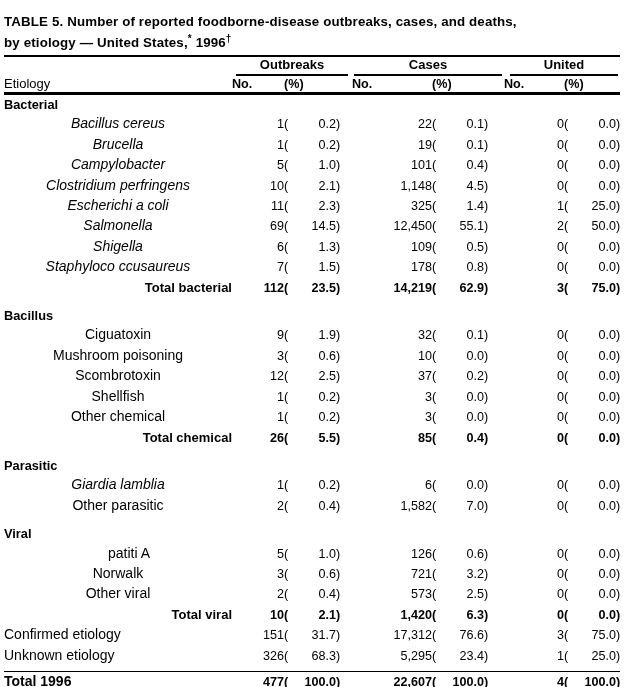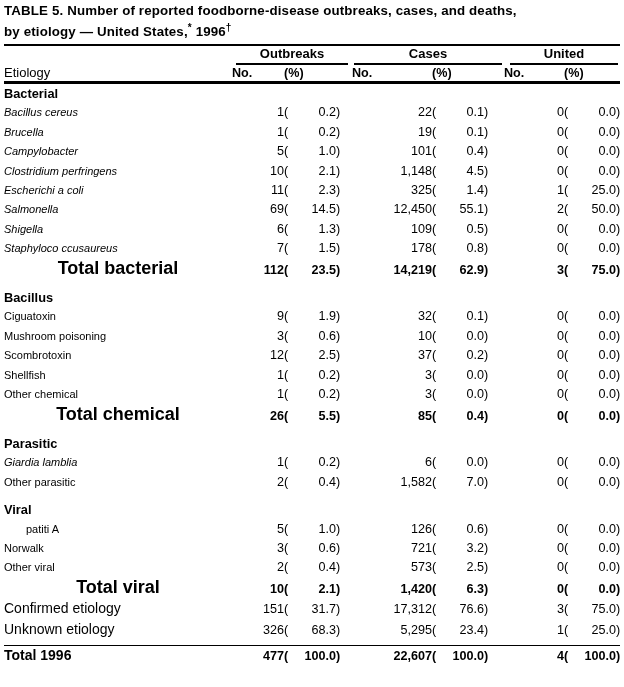--- a/index.html
+++ b/index.html
@@ -13,20 +13,21 @@
     font-family: "Liberation Sans", sans-serif;
     color: #000000;
     overflow: hidden;
   }
   .page {
     position: relative;
     width: 624px;
     height: 657px;
     box-sizing: border-box;
     padding: 0 4px;
+    margin-top: 11px;
   }
 
   
   .title {
     font-size: 13.3px;
     font-weight: bold;
     line-height: 17px;
     letter-spacing: 0.15px;
     padding-top: 2px;
     white-space: nowrap;
@@ -105,30 +106,30 @@
 
   
   .row td { height: 19.4px; line-height: 19.4px; }
 
   .cat {
     font-weight: bold;
     font-size: 12.8px;
     text-align: left;
   }
   .item {
-    font-size: 11px;
-    text-align: left;
+    font-size: 14px;
+    text-align: center;
     padding-left: 14px;
   }
   .item.ital { font-style: italic; }
   .item.indent2 { padding-left: 22px; }
   .tot {
     font-weight: bold;
-    font-size: 18px;
-    text-align: center;
+    font-size: 13px;
+    text-align: right;
     padding-left: 10px;
   }
   .flush {
     font-size: 14px;
     text-align: left;
     padding-left: 0;
   }
   .flush.b { font-weight: bold; }
 
   .num  { text-align: right;  padding-right: 6px; }

